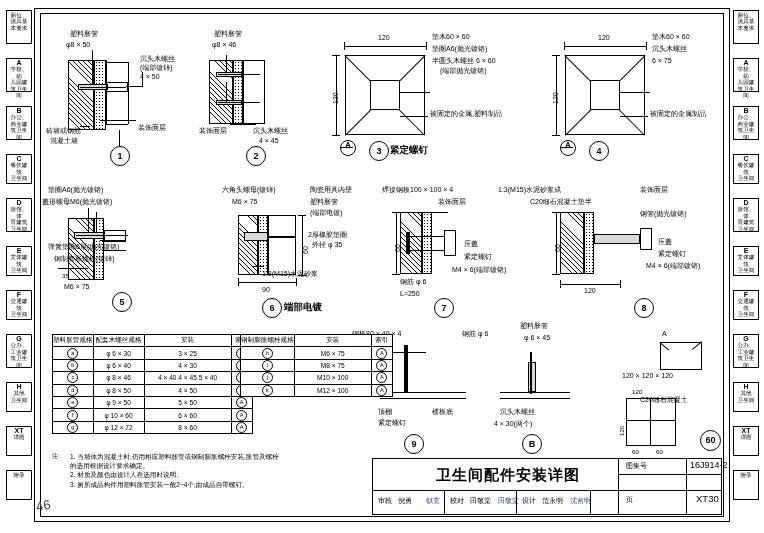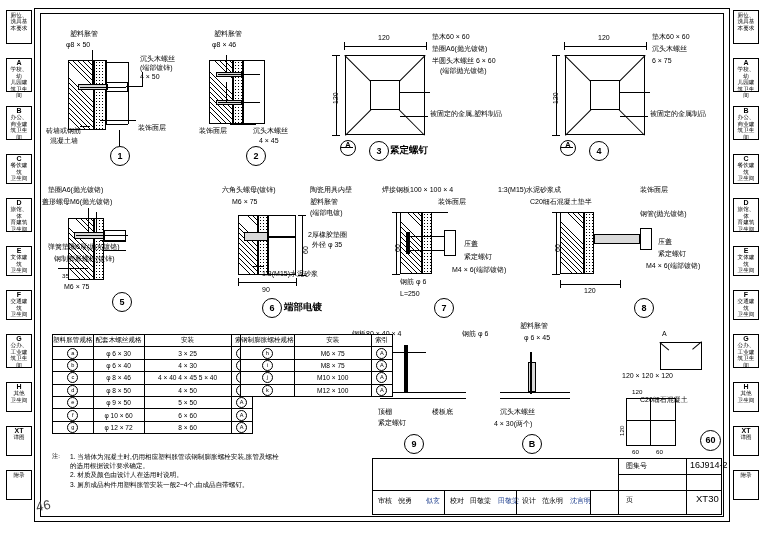--- a/index.html
+++ b/index.html
@@ -516,20 +516,21 @@
 2. 材质及颜色由设计人在选用时说明。
 3. 厕所成品构件用塑料胀管安装一般2~4个,由成品自带螺钉。</div>
   </div>
 
   <div class="titleblock" style="left:372px;top:458px;width:350px;height:57px;"></div>
   <div class="ln h" style="left:372px;top:490px;width:350px;"></div>
   <div class="ln v" style="left:618px;top:458px;height:57px;"></div>
   <div class="ln h" style="left:618px;top:474px;width:104px;"></div>
   <div class="ln v" style="left:686px;top:458px;height:57px;"></div>
 
+  <div class="maintitle" style="left:436px;top:466px;">卫生间配件安装详图</div>
   <div class="lbl sm" style="left:626px;top:462px;">图集号</div>
   <div class="lbl" style="left:690px;top:461px;font-size:9px;">16J914-2</div>
   <div class="lbl sm" style="left:626px;top:496px;">页</div>
   <div class="lbl" style="left:696px;top:494px;font-size:9.5px;">XT30</div>
 
   <div id="tb-fields">
       <div class="lbl sm" style="left: 378px; top: 497px;">审核</div>
       <div class="lbl sm" style="left: 398px; top: 497px;">倪勇</div>
       <div class="stamp" style="left: 426px; top: 496px;">似玄</div>
       <div class="lbl sm" style="left: 450px; top: 497px;">校对</div>

